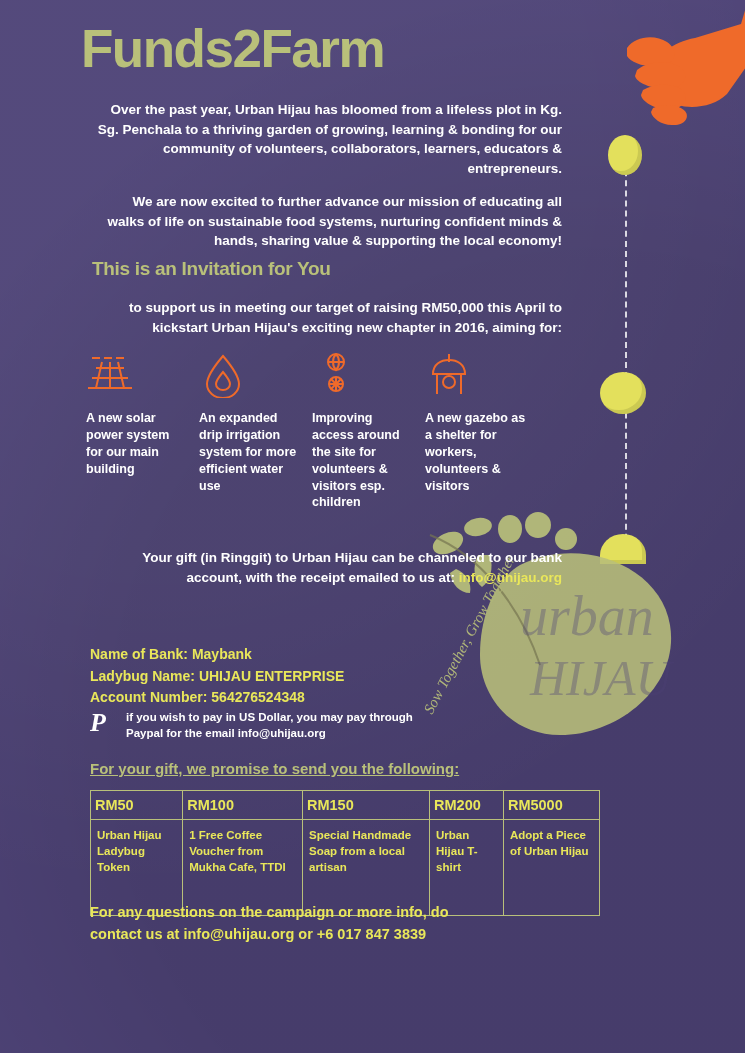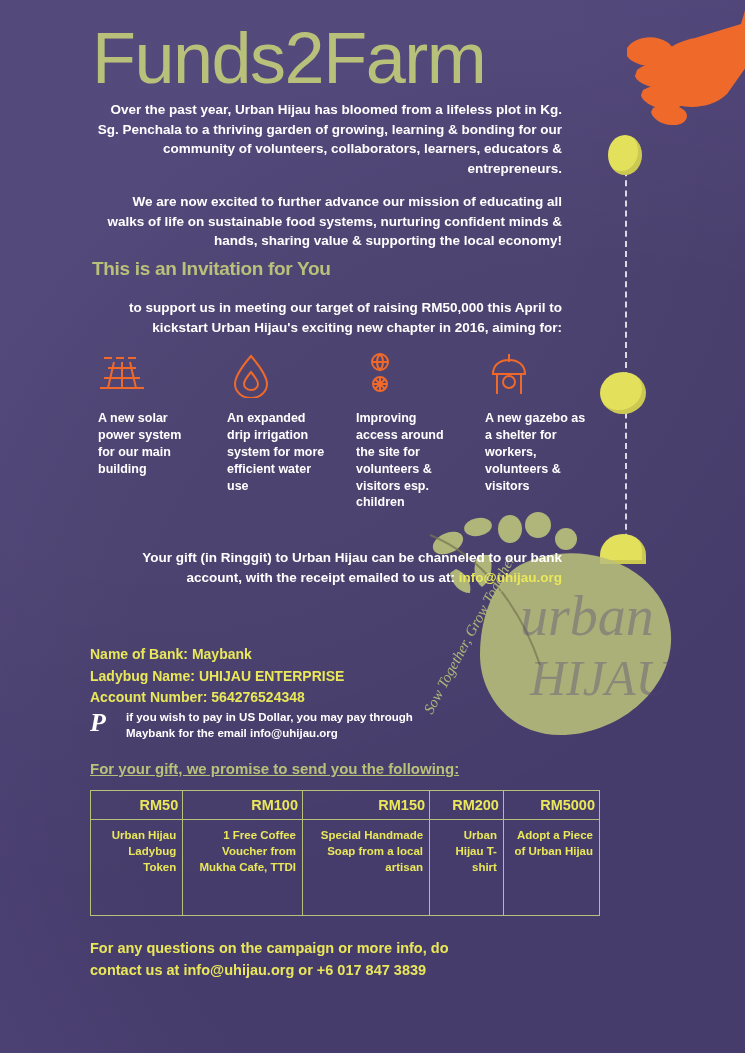--- a/index.html
+++ b/index.html
@@ -31,38 +31,38 @@
     position: absolute; border-radius: 50%;
     background: #e3e05c;
     box-shadow: inset -4px -4px 0 rgba(0,0,0,.10);
   }
   .coin.c1 { width: 34px; height: 40px; left: 608px; top: 135px; border-radius: 50%; }
   .coin.c2 { width: 46px; height: 42px; left: 600px; top: 372px; }
   .coin.c3 { width: 46px; height: 30px; left: 600px; top: 534px; border-radius: 50% 50% 0 0 / 70% 70% 0 0; }
 
   
   .title {
-    position: absolute; left: 92px; top: 22px;
-    font-size: 72px; font-weight: normal; letter-spacing: -1.5px;
+    position: absolute; left: 81px; top: 22px;
+    font-size: 53px; font-weight: bold; letter-spacing: -1.5px;
     color: #b9c07a; line-height: 1;
   }
   .body-text {
     color: #ffffff; font-size: 13.5px; font-weight: bold; line-height: 1.45; text-align: right;
   }
   p.para { position: absolute; left: 92px; width: 470px; }
   .p1 { top: 100px; }
   .p2 { top: 192px; }
   .invite-head {
     position: absolute; left: 92px; top: 258px;
     color: #b9c07a; font-size: 19px; font-weight: bold; letter-spacing: -0.3px;
   }
   .p3 { top: 298px; width: 520px; }
 
   
-  .icons-row { position: absolute; left: 98px; top: 352px; width: 560px; display: flex; gap: 16px; }
+  .icons-row { position: absolute; left: 86px; top: 352px; width: 560px; display: flex; gap: 0; }
   .icon-col { width: 113px; padding-right: 12px; }
   .icon-art { height: 46px; margin-bottom: 12px; }
   .icon-col .cap {
     color: #ffffff; font-size: 12.5px; font-weight: bold; line-height: 1.35;
   }
 
   
   .help-head {
     position: absolute; left: 90px; top: 502px;
     color: #b9c07a; font-size: 27px; font-weight: bold;
@@ -87,29 +87,29 @@
   .promise {
     position: absolute; left: 90px; top: 760px;
     color: #b9c07a; font-size: 15px; font-weight: bold; text-decoration: underline;
   }
   table.rewards {
     position: absolute; left: 90px; top: 790px; width: 510px;
     border-collapse: collapse;
   }
   table.rewards th, table.rewards td {
     border: 1px solid #b9c07a;
-    text-align: right; vertical-align: top;
+    text-align: left; vertical-align: top;
     padding: 7px 6px;
   }
   table.rewards th { color: #e9e75a; font-size: 14.5px; font-weight: bold; padding: 6px 4px; }
   table.rewards td { color: #e9e75a; font-size: 11.5px; font-weight: bold; line-height: 1.4; height: 96px; }
 
   
   .contact {
-    position: absolute; left: 90px; top: 938px; width: 560px;
+    position: absolute; left: 90px; top: 902px; width: 560px;
     color: #e9e75a; font-size: 14.5px; font-weight: bold; line-height: 1.5;
   }
   .footer { position: absolute; left: 90px; top: 1000px; width: 600px; display: flex; align-items: center; }
   .site { color: #ffffff; font-size: 18px; font-weight: bold; letter-spacing: .5px; }
   .fb { display: flex; align-items: center; gap: 9px; margin-left: 46px; }
   .fb-mark { color: #e9e75a; font-family: "Liberation Serif", serif; font-size: 22px; font-weight: bold; }
   .fb-handle { color: #ffffff; font-size: 18px; font-weight: bold; }
   .ig { display: flex; align-items: center; gap: 7px; margin-left: 40px; }
   .ig-mark { width: 17px; height: 17px; border: 2px solid #e9e75a; border-radius: 5px; position: relative; }
   .ig-mark::after { content:""; position:absolute; left:3.5px; top:3.5px; width:6px; height:6px; border:2px solid #e9e75a; border-radius:50%; }
@@ -217,21 +217,21 @@
   <p class="para body-text p4"><span>Your gift (in Ringgit) to Urban Hijau can be channeled to our bank account, with the receipt emailed to us at: </span><span class="mail-link">info@uhijau.org</span></p>
 
   <div class="bank">
     <div>Name of Bank: Maybank</div>
     <div>Ladybug Name: UHIJAU ENTERPRISE</div>
     <div>Account Number: 564276524348</div>
   </div>
 
   <div class="paypal-block">
     <div class="paypal-mark">P</div>
-    <div class="paypal-text">if you wish to pay in US Dollar, you may pay through Maybank for the email info@uhijau.org</div>
+    <div class="paypal-text">if you wish to pay in US Dollar, you may pay through Paypal for the email info@uhijau.org</div>
   </div>
 
   <div class="promise">For your gift, we promise to send you the following:</div>
   <table class="rewards">
     <tbody>
         <tr>
       <th>RM50</th>
       <th>RM100</th>
       <th>RM150</th>
       <th>RM200</th>

